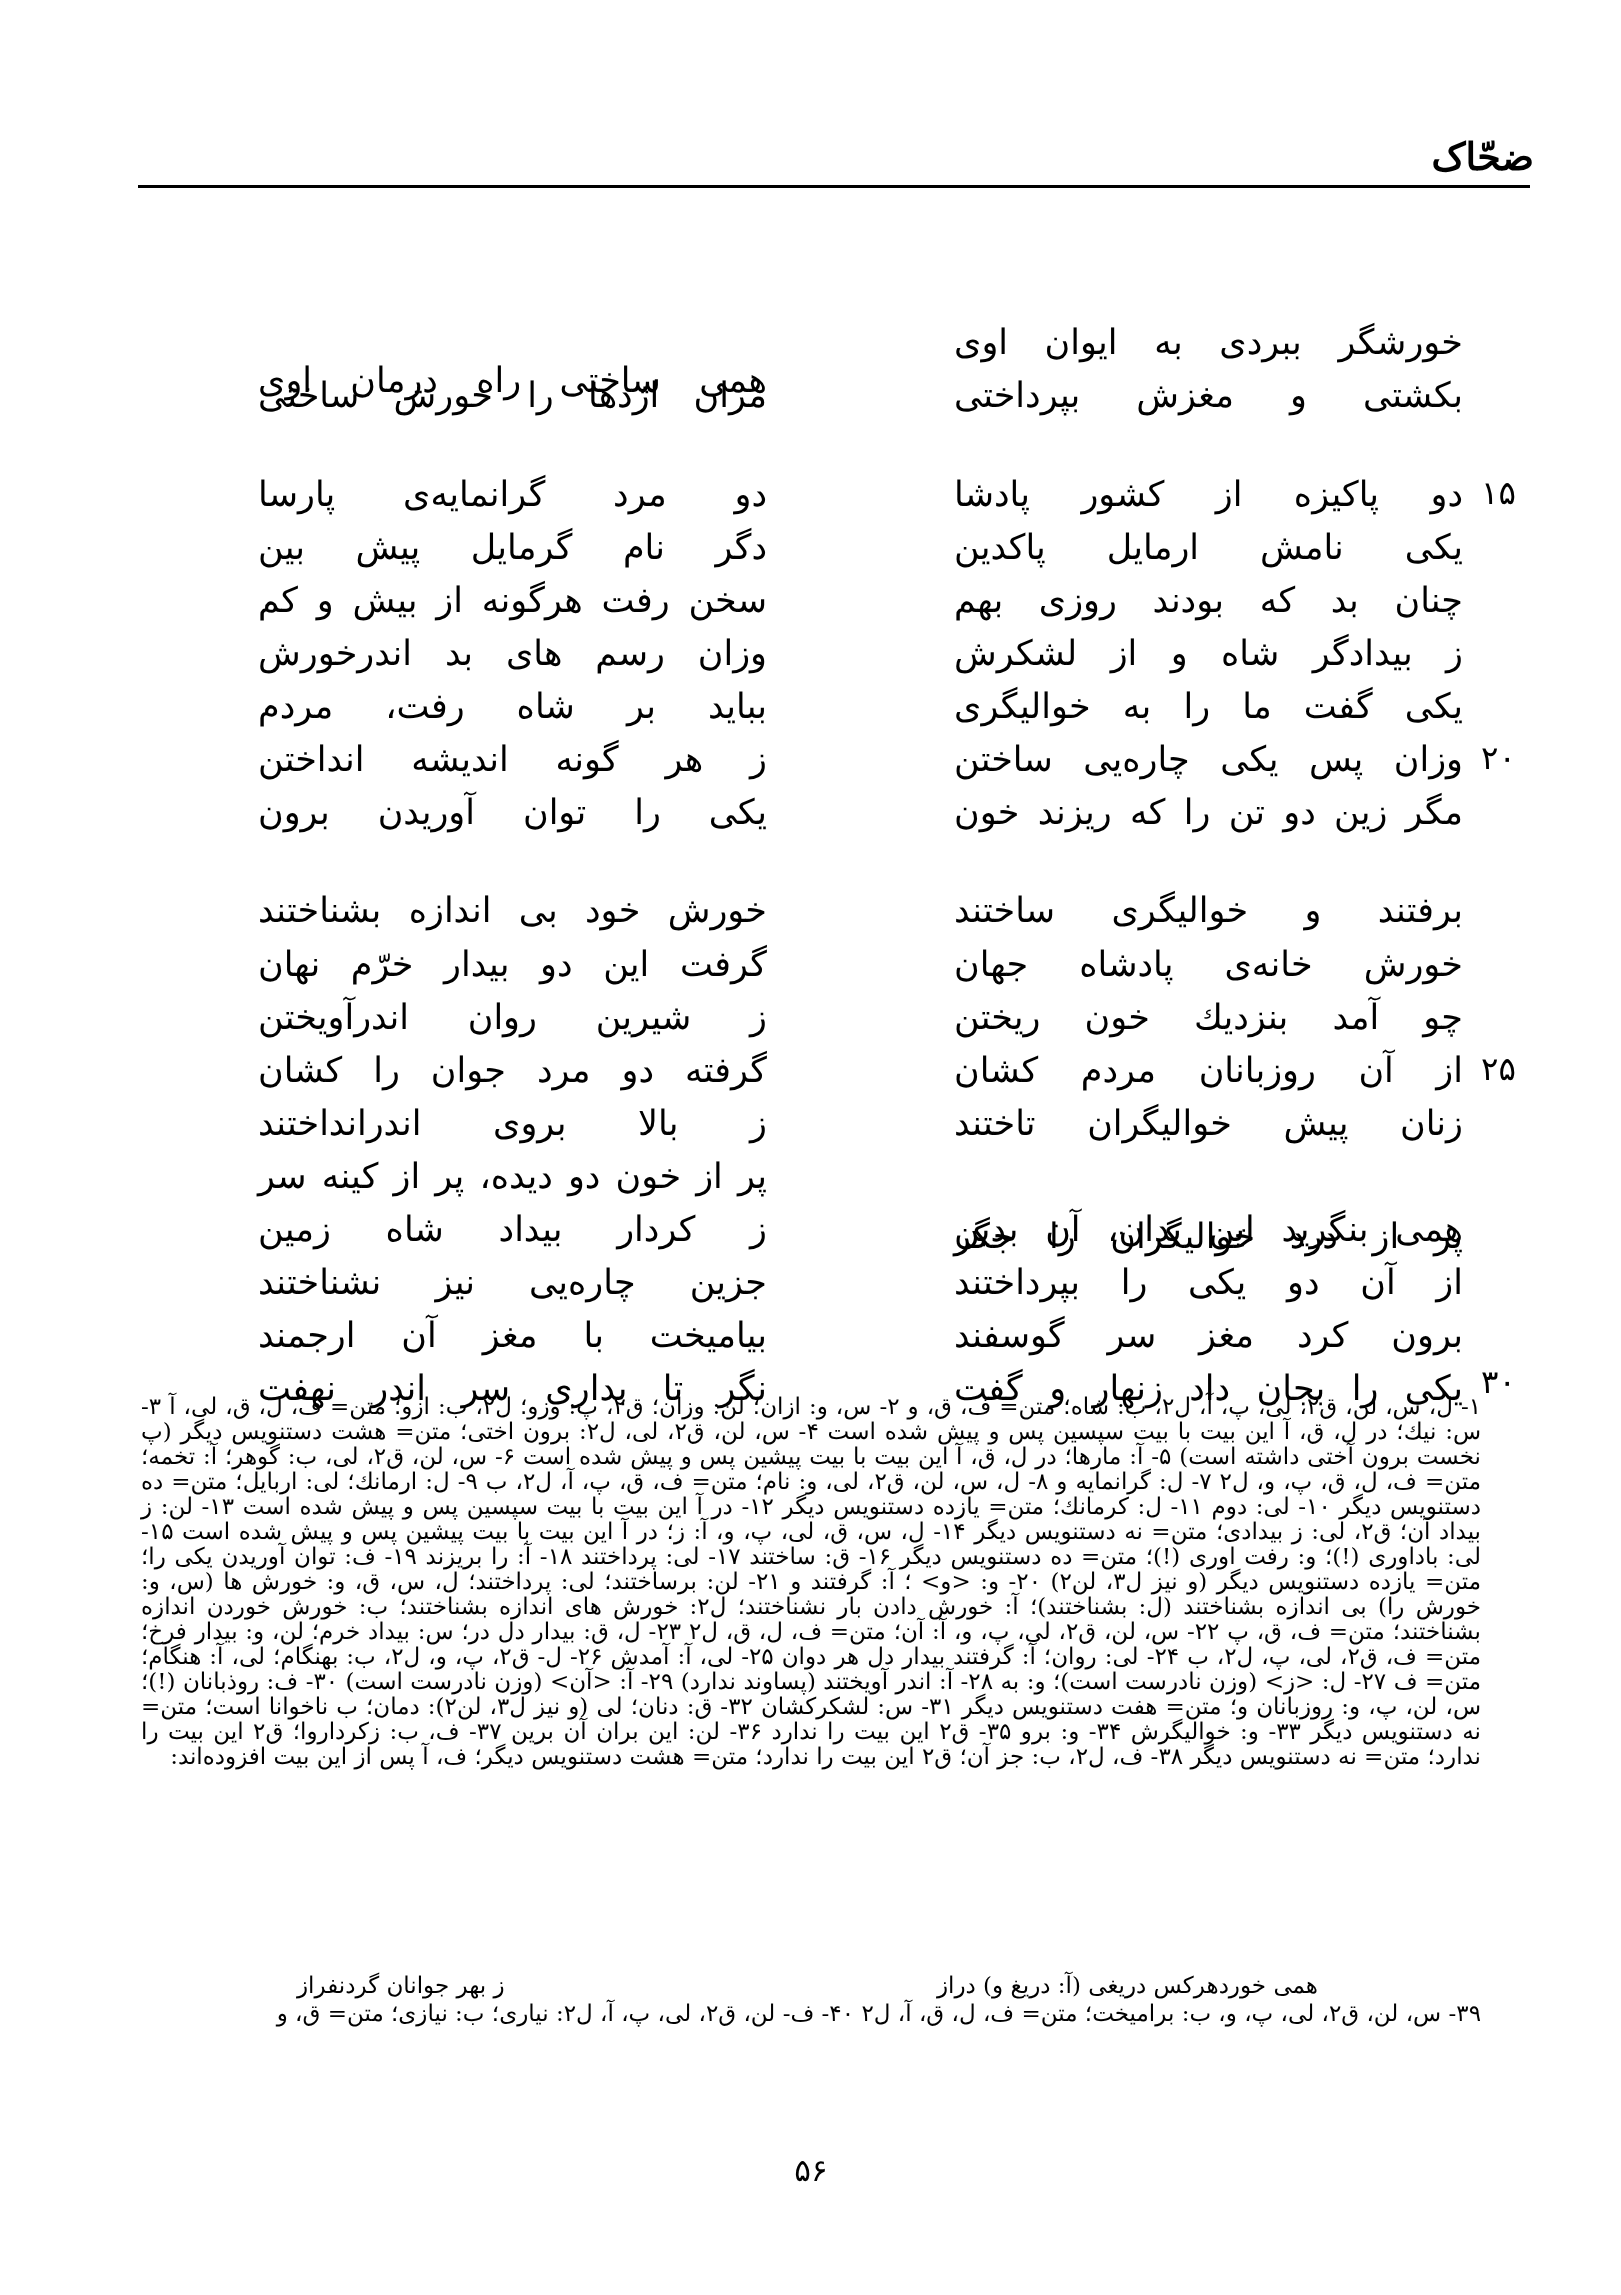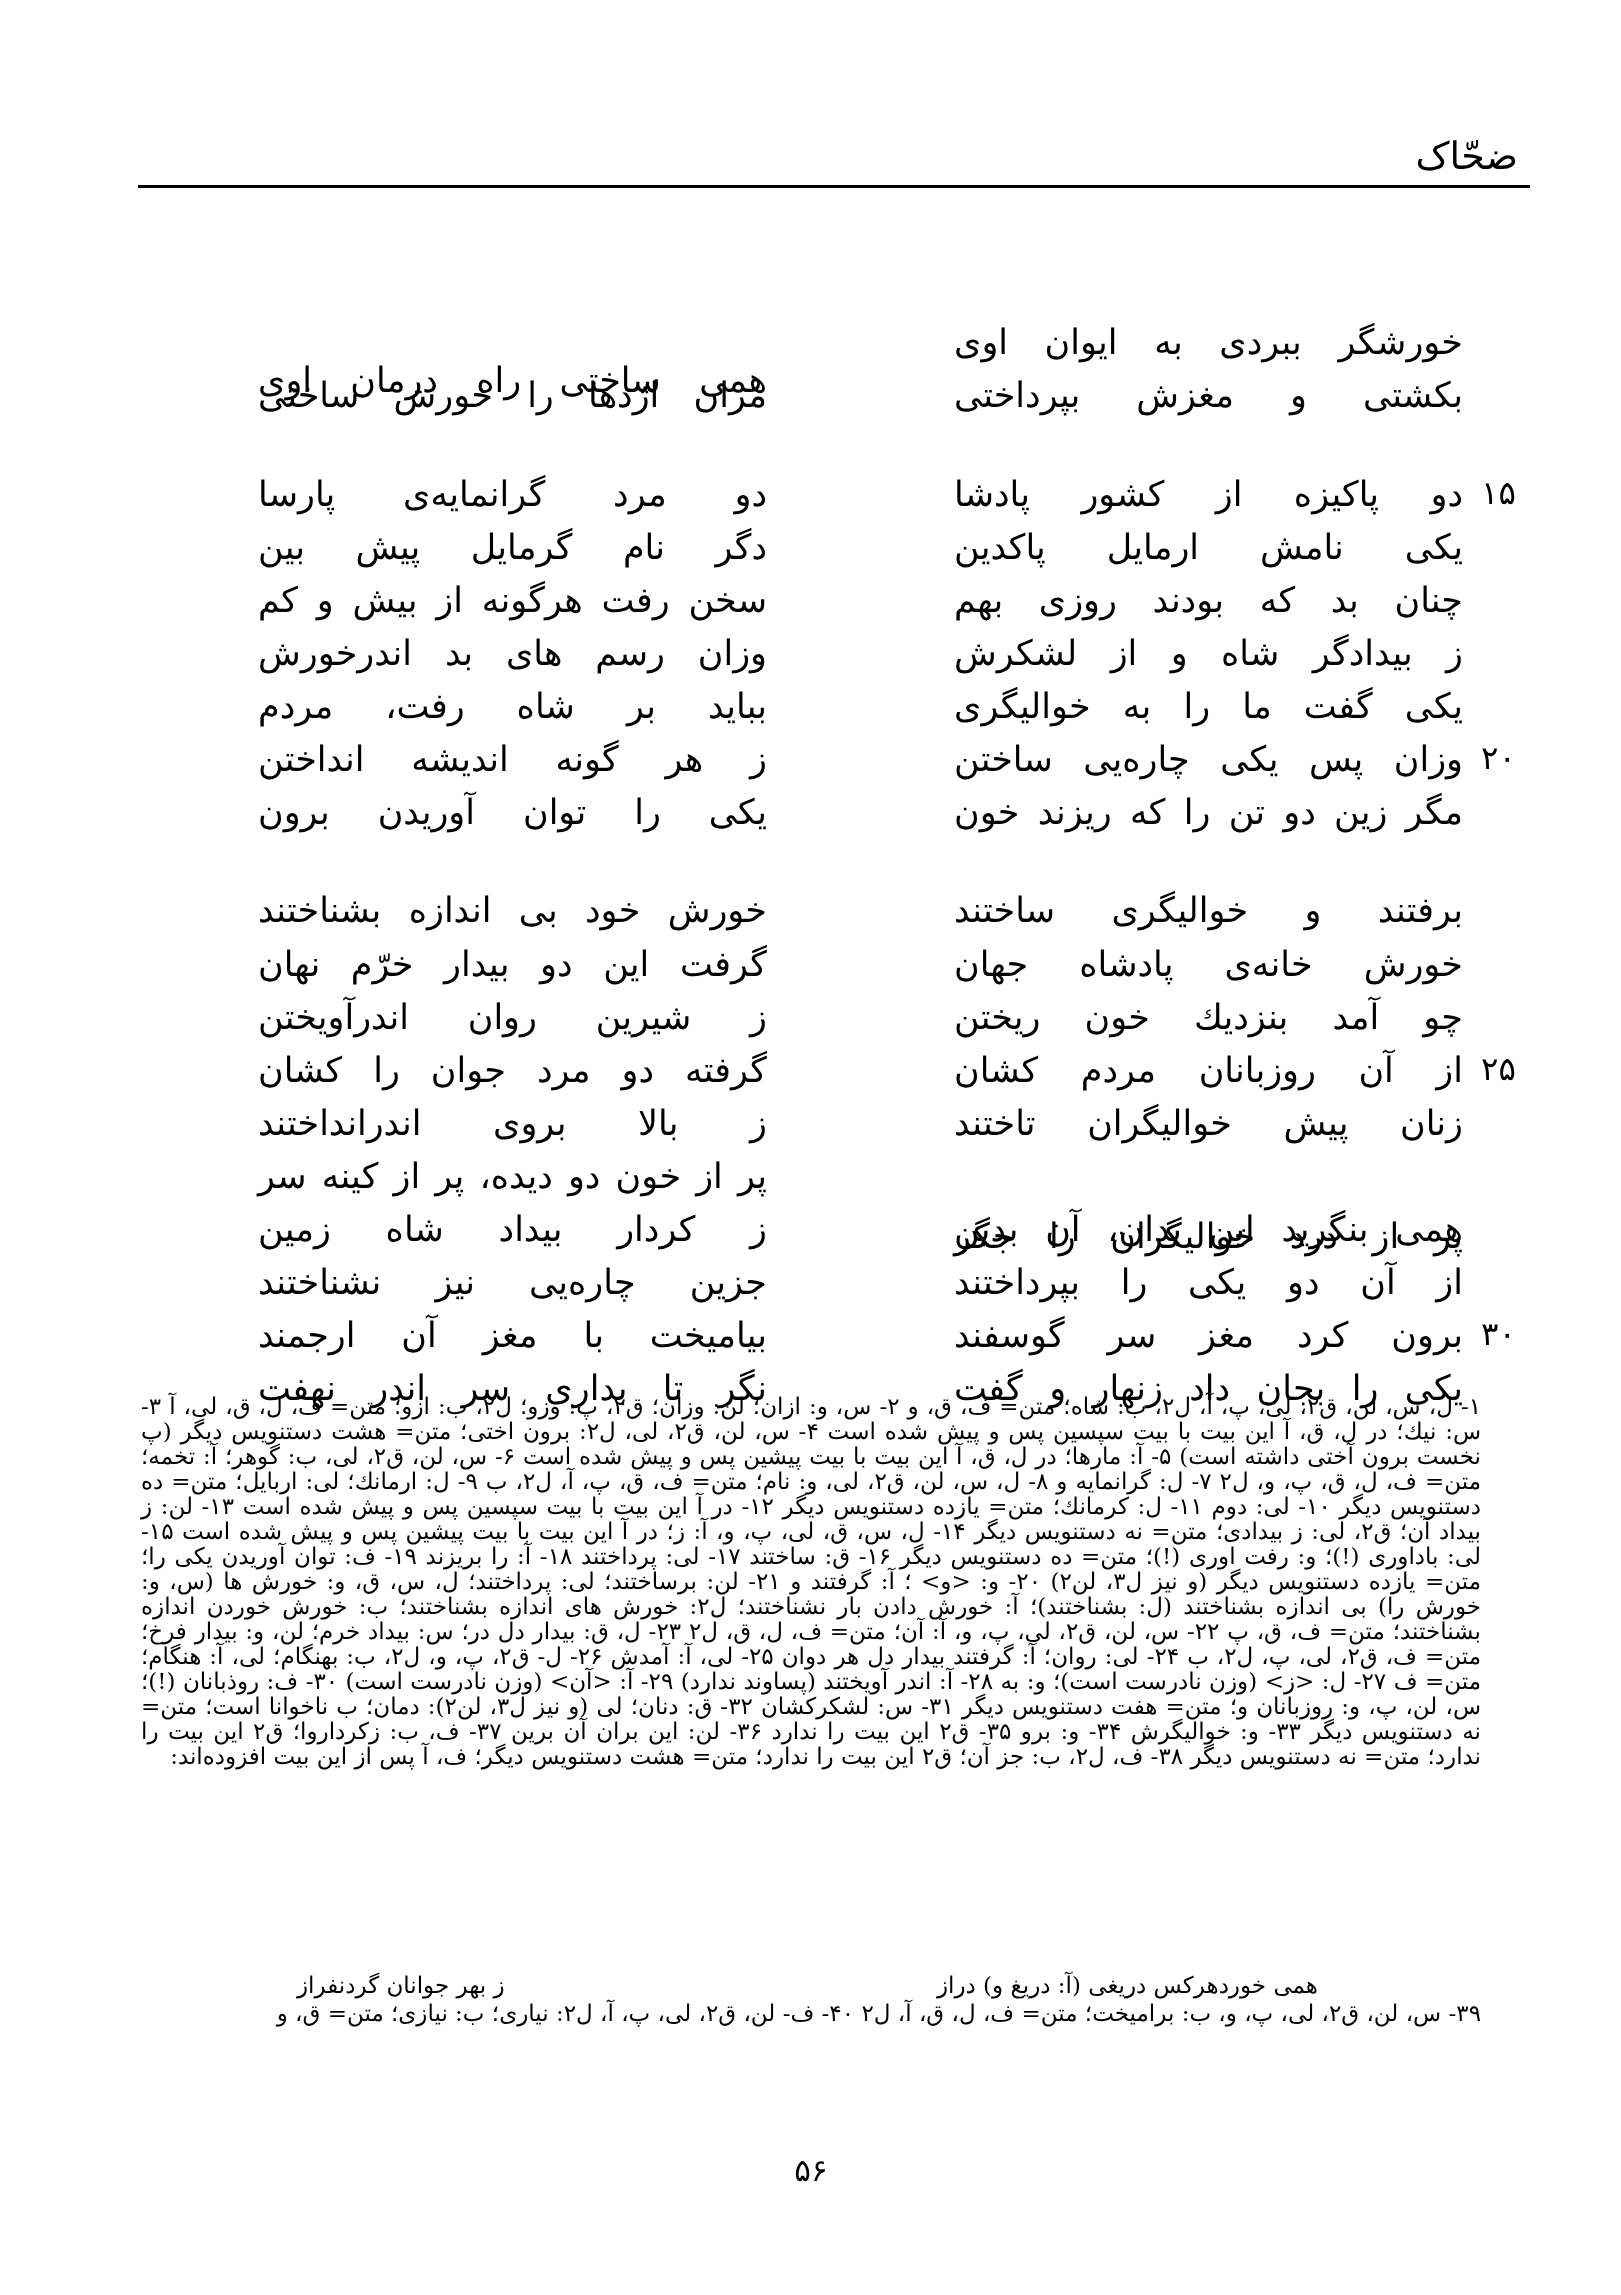--- a/index.html
+++ b/index.html
@@ -1,17 +1,17 @@
 <!DOCTYPE html>
 <html style="font-size:11.3px"><head>
 <meta charset="utf-8">
 <style>
   html,body{margin:0;padding:0;background:#fff;}
   body{width:1622px;height:2295px;position:relative;overflow:hidden;font-family:"DejaVu Serif",serif;color:#000;}
-  .header-title{position:absolute;right:104px;top:134px;font-size:38px;font-weight:normal;direction:rtl;}
+  .header-title{position:absolute;right:88px;top:134px;font-size:38px;font-weight:bold;direction:rtl;}
   .header-rule{position:absolute;left:138px;right:92px;top:185px;height:2.8px;background:#000;}
   .hem{position:absolute;font-size:35px;white-space:nowrap;text-align:justify;text-align-last:justify;width:509px;}
   .hem-r{right:159px;}
   .hem-l{right:855px;}
   .vnum{position:absolute;right:106px;font-size:32.5px;}
   .footnotes{position:absolute;left:141px;right:141px;top:1394px;direction:rtl;font-size:23px;line-height:25px;text-align:justify;}
   .foot-verse{position:absolute;left:297px;right:304px;top:1972px;direction:rtl;font-size:23px;display:flex;justify-content:space-between;}
   .foot-last{position:absolute;left:141px;right:141px;top:2000px;direction:rtl;font-size:23px;}
   .pagenum{position:absolute;left:0;right:0;top:2152px;text-align:center;font-size:31px;font-weight:normal;}
 </style>
@@ -54,21 +54,21 @@
     <div class="hem hem-r" style="top: 1103px;">زنان پیش خوالیگران تاختند</div>
     <div class="hem hem-l" style="top: 1103px;">ز بالا بروی اندرانداختند</div>
     <div class="hem hem-r" style="top: 1216px; margin-left: 48px;">پر از درد خوالیگران را جگر</div>
     <div class="hem hem-l" style="top: 1156px;">پر از خون دو دیده، پر از کینه سر</div>
     <div class="hem hem-r" style="top: 1209px;">همی بنگرید این بدان، آن بدین</div>
     <div class="hem hem-l" style="top: 1209px;">ز کردار بیداد شاه زمین</div>
     <div class="hem hem-r" style="top: 1262px; margin-left: 12px;">از آن دو یکی را بپرداختند</div>
     <div class="hem hem-l" style="top: 1262px;">جزین چاره‌یی نیز نشناختند</div>
     <div class="hem hem-r" style="top: 1315px;">برون کرد مغز سر گوسفند</div>
     <div class="hem hem-l" style="top: 1315px;">بیامیخت با مغز آن ارجمند</div>
-    <div class="vnum" style="top: 1315px;">۳۰</div>
+    <div class="vnum" style="top: 1363px;">۳۰</div>
     <div class="hem hem-r" style="top: 1368px;">یکی را بجان داد زنهار و گفت</div>
     <div class="hem hem-l" style="top: 1368px;">نگر تا بداری سر اندر نهفت</div>
   </div>
 
 <div class="footnotes">۱- ل، س، لن، ق۲، لی، پ، آ، ل۲، ب: شاه؛ متن= ف، ق، و ۲- س، و: ازان؛ لن: وزان؛ ق۲، پ: وزو؛ ل۲، ب: ازو؛ متن= ف، ل، ق، لی، آ ۳- س: نیك؛ در ل، ق، آ این بیت با بیت سپسین پس و پیش شده است ۴- س، لن، ق۲، لی، ل۲: برون اختی؛ متن= هشت دستنویس دیگر (پ نخست برون آختی داشته است) ۵- آ: مارها؛ در ل، ق، آ این بیت با بیت پیشین پس و پیش شده است ۶- س، لن، ق۲، لی، ب: گوهر؛ آ: تخمه؛ متن= ف، ل، ق، پ، و، ل۲ ۷- ل: گرانمایه و ۸- ل، س، لن، ق۲، لی، و: نام؛ متن= ف، ق، پ، آ، ل۲، ب ۹- ل: ارمانك؛ لی: اربایل؛ متن= ده دستنویس دیگر ۱۰- لی: دوم ۱۱- ل: کرمانك؛ متن= یازده دستنویس دیگر ۱۲- در آ این بیت با بیت سپسین پس و پیش شده است ۱۳- لن: ز بیداد آن؛ ق۲، لی: ز بیدادی؛ متن= نه دستنویس دیگر ۱۴- ل، س، ق، لی، پ، و، آ: ز؛ در آ این بیت با بیت پیشین پس و پیش شده است ۱۵- لی: باداوری (!)؛ و: رفت اوری (!)؛ متن= ده دستنویس دیگر ۱۶- ق: ساختند ۱۷- لی: پرداختند ۱۸- آ: را بریزند ۱۹- ف: توان آوریدن یکی را؛ متن= یازده دستنویس دیگر (و نیز ل۳، لن۲) ۲۰- و: &lt;و&gt; ؛ آ: گرفتند و ۲۱- لن: برساختند؛ لی: پرداختند؛ ل، س، ق، و: خورش ها (س، و: خورش را) بی اندازه بشناختند (ل: بشناختند)؛ آ: خورش دادن بار نشناختند؛ ل۲: خورش های اندازه بشناختند؛ ب: خورش خوردن اندازه بشناختند؛ متن= ف، ق، پ ۲۲- س، لن، ق۲، لی، پ، و، آ: آن؛ متن= ف، ل، ق، ل۲ ۲۳- ل، ق: بیدار دل در؛ س: بیداد خرم؛ لن، و: بیدار فرخ؛ متن= ف، ق۲، لی، پ، ل۲، ب ۲۴- لی: روان؛ آ: گرفتند بیدار دل هر دوان ۲۵- لی، آ: آمدش ۲۶- ل- ق۲، پ، و، ل۲، ب: بهنگام؛ لی، آ: هنگام؛ متن= ف ۲۷- ل: &lt;ز&gt; (وزن نادرست است)؛ و: به ۲۸- آ: اندر آویختند (پساوند ندارد) ۲۹- آ: &lt;آن&gt; (وزن نادرست است) ۳۰- ف: روذبانان (!)؛ س، لن، پ، و: روزبانان و؛ متن= هفت دستنویس دیگر ۳۱- س: لشکرکشان ۳۲- ق: دنان؛ لی (و نیز ل۳، لن۲): دمان؛ ب ناخوانا است؛ متن= نه دستنویس دیگر ۳۳- و: خوالیگرش ۳۴- و: برو ۳۵- ق۲ این بیت را ندارد ۳۶- لن: این بران آن برین ۳۷- ف، ب: زکرداروا؛ ق۲ این بیت را ندارد؛ متن= نه دستنویس دیگر ۳۸- ف، ل۲، ب: جز آن؛ ق۲ این بیت را ندارد؛ متن= هشت دستنویس دیگر؛ ف، آ پس از این بیت افزوده‌اند:</div>
 <div class="foot-verse">
   <span>همی خوردهرکس دریغی (آ: دریغ و) دراز</span>
   <span>ز بهر جوانان گردنفراز</span>
 </div>
 <div class="foot-last">۳۹- س، لن، ق۲، لی، پ، و، ب: برامیخت؛ متن= ف، ل، ق، آ، ل۲ ۴۰- ف- لن، ق۲، لی، پ، آ، ل۲: نیاری؛ ب: نیازی؛ متن= ق، و</div>

